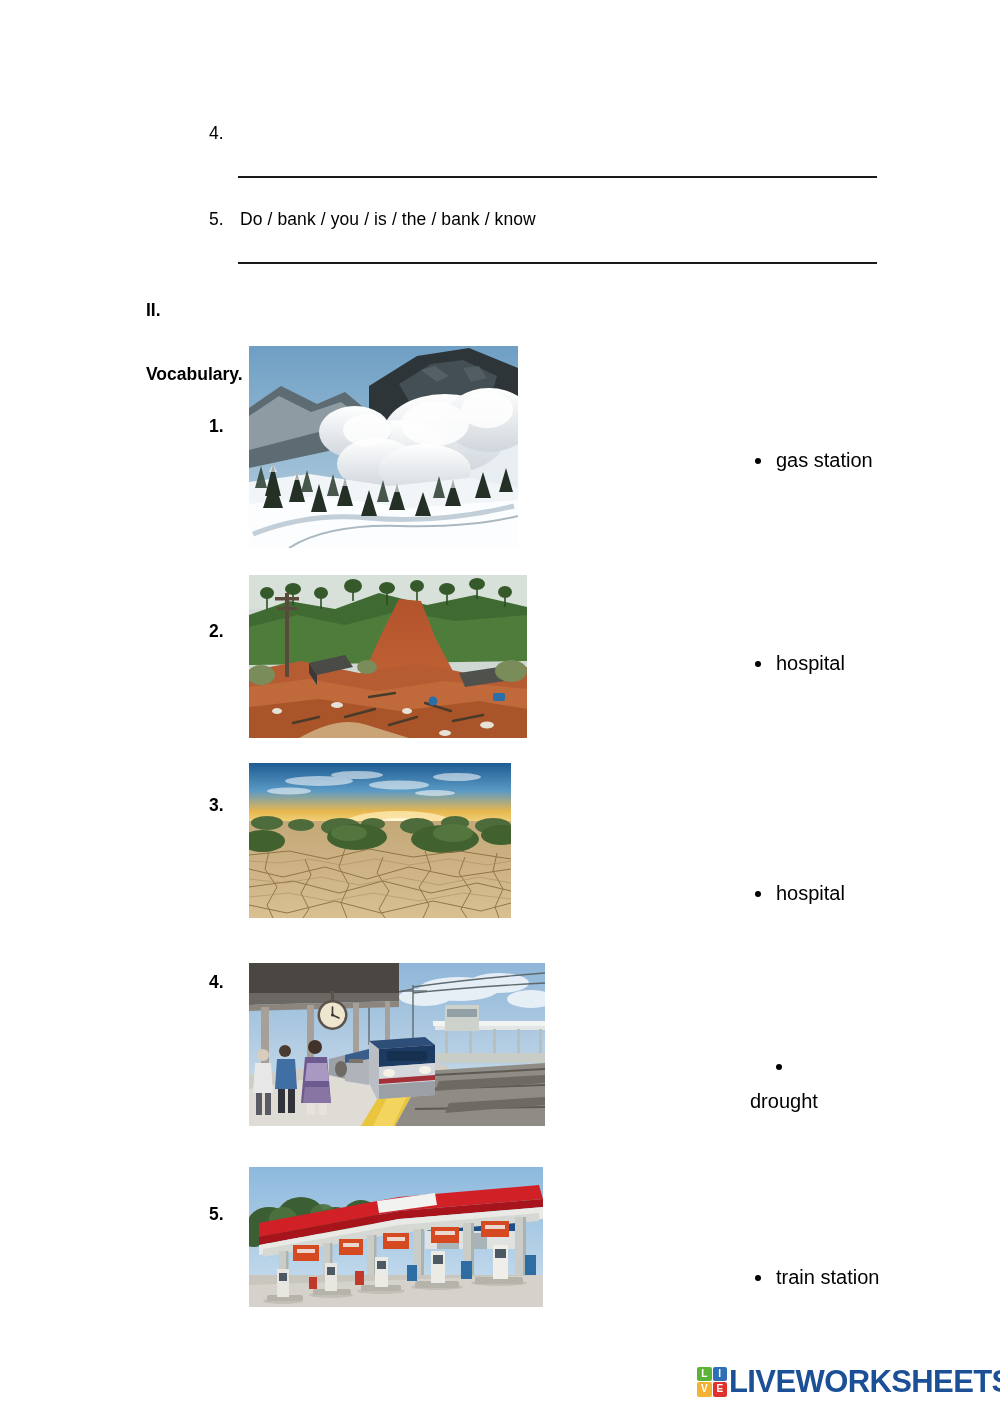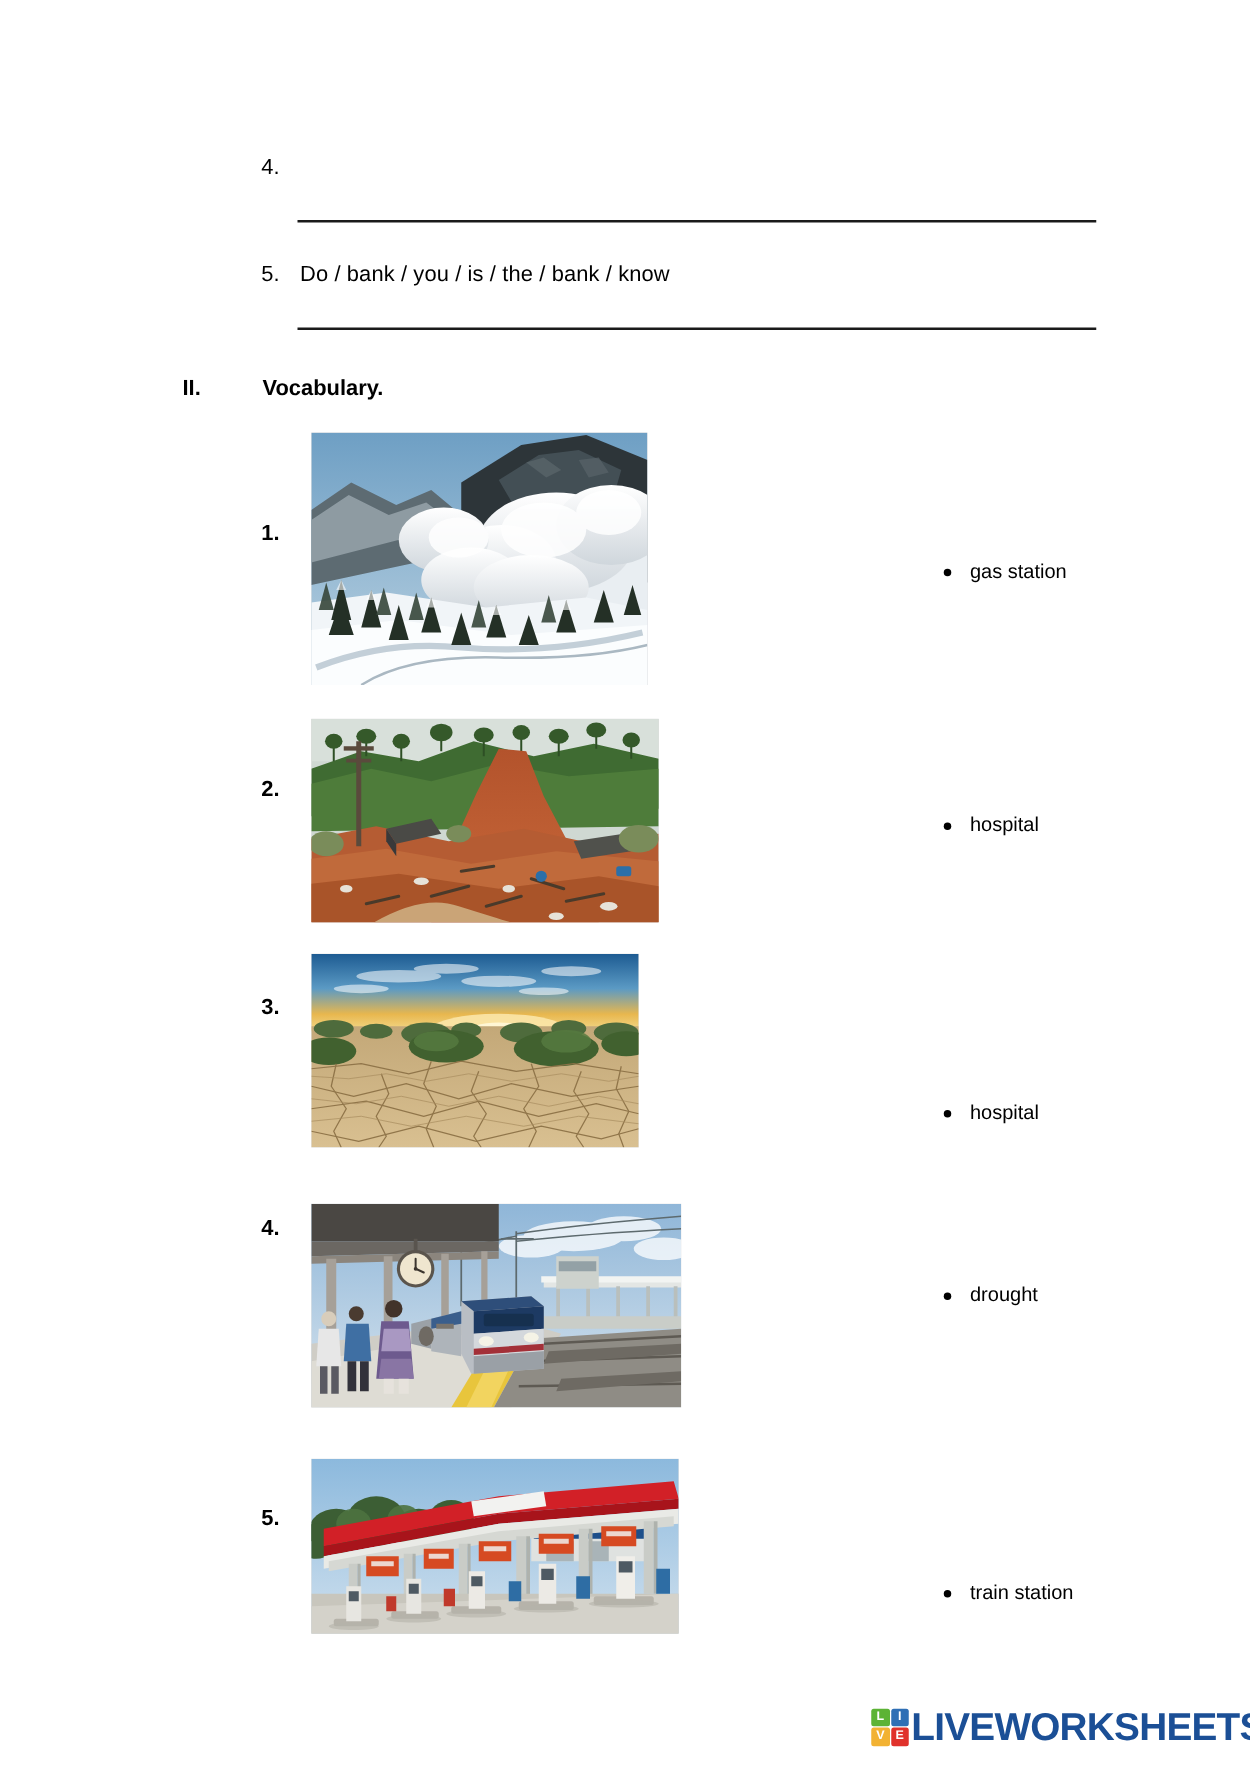--- a/index.html
+++ b/index.html
@@ -56,20 +56,21 @@
 
   
   .section-heading {
     position: absolute;
     left: 146px;
     top: 300px;
     display: flex;
     align-items: baseline;
     font-weight: bold;
     font-size: 17.5px;
+    flex-direction: column;
   }
   .section-numeral {
     width: 64px;
     flex: 0 0 64px;
   }
   .section-title { }
   .picture-num {
     position: absolute;
     font-size: 17.5px;
     font-weight: bold;
@@ -82,21 +83,21 @@
     line-height: 0;
   }
   .photo svg { display: block; width: 100%; height: 100%; }
 
   
   .vocab-word {
     position: absolute;
     left: 750px;
     display: flex;
     align-items: center;
-    font-size: 16px;
+    font-size: 20px;
   }
   .vocab-bullet {
     width: 26px;
     flex: 0 0 26px;
     display: block;
   }
   .vocab-bullet i {
     display: block;
     width: 6px;
     height: 6px;
@@ -646,21 +647,21 @@
     <span class="vocab-label">hospital</span>
   </div>
 
   <div class="vocab-word" style="top:882px;">
     <span class="vocab-bullet">
         <i></i>
       </span>
     <span class="vocab-label">hospital</span>
   </div>
 
-  <div class="vocab-word" style="top:1028px;">
+  <div class="vocab-word" style="top:1064px;flex-direction:column;">
     <span class="vocab-bullet">
         <i></i>
       </span>
     <span class="vocab-label">drought</span>
   </div>
 
   <div class="vocab-word" style="top:1233px;margin-top:33px;">
     <span class="vocab-bullet">
         <i></i>
       </span>

